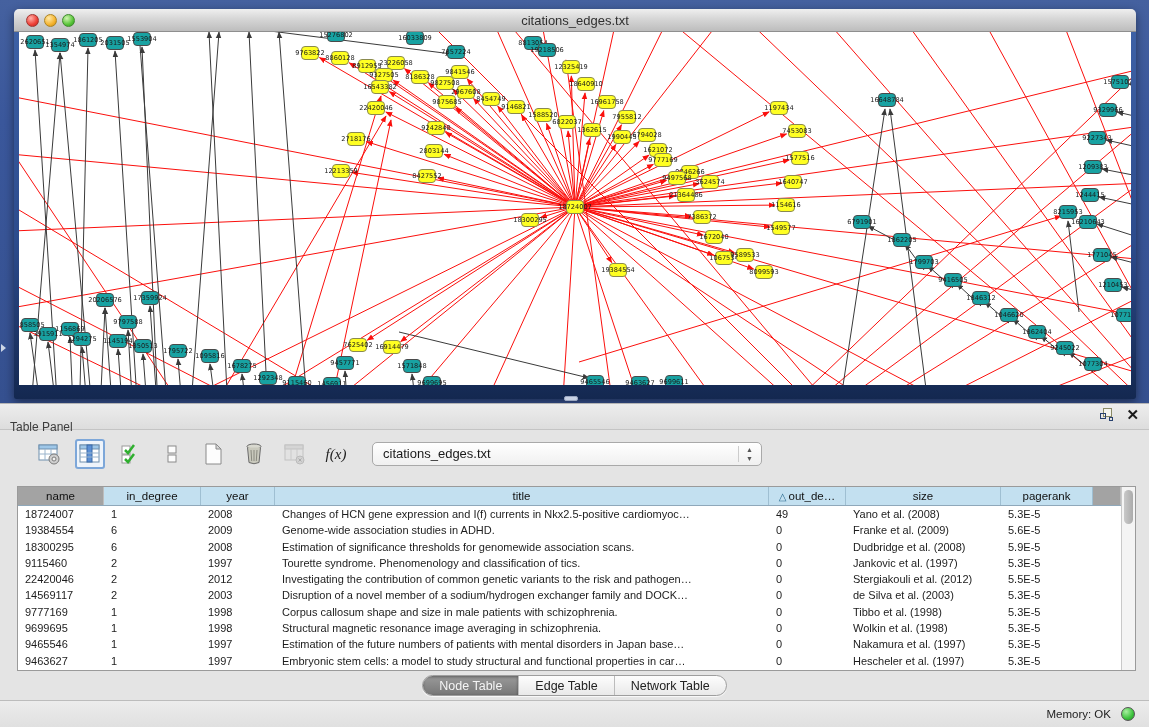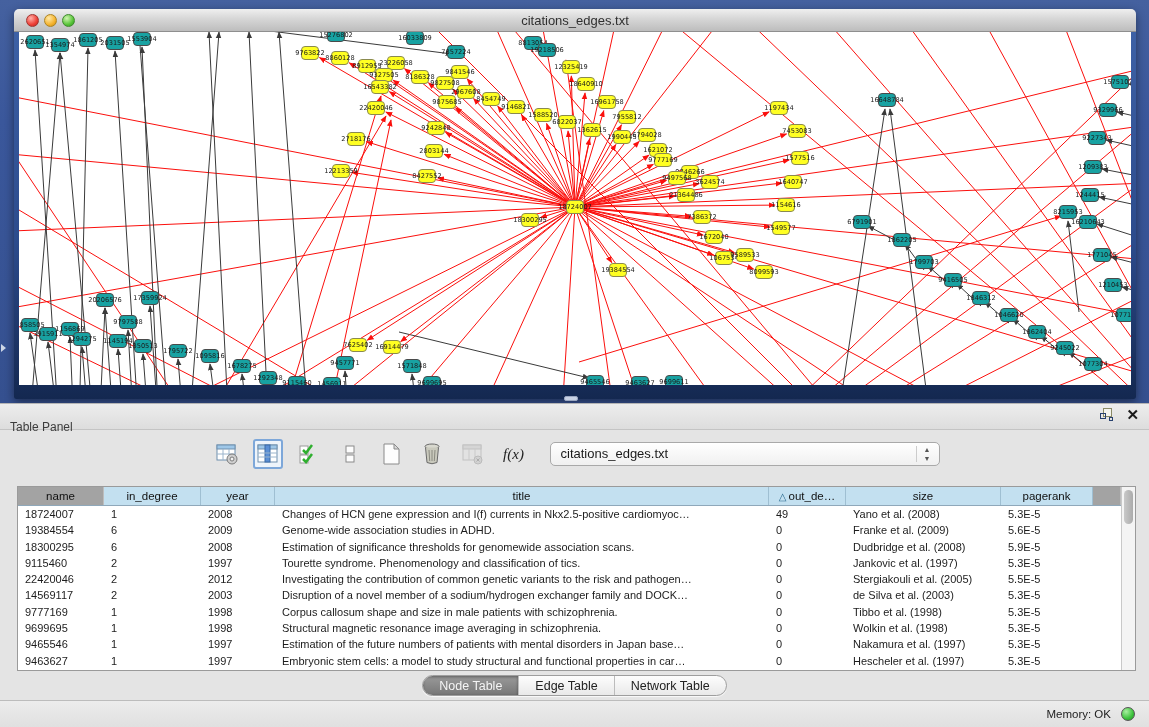--- a/index.html
+++ b/index.html
@@ -36,21 +36,21 @@
   .panel-header { height:26px; background:linear-gradient(180deg,#ededed,#dddddd);
                   border-bottom:1px solid #c4c4c4; position:relative; }
   .panel-title { position:absolute; left:10px; top:16px; font-size:12px; color:#3c3c3c; }
   .panel-header-icons { position:absolute; right:10px; top:4px; display:flex; gap:12px; align-items:center; }
   .float-icon { width:14px; height:14px; position:relative; }
   .float-icon .sq1 { position:absolute; left:3px; top:0; width:9px; height:9px; border:1px solid #8a8a66; background:#f4f4ee;}
   .float-icon .sq2 { position:absolute; left:0; top:5px; width:6px; height:6px; border:1px solid #27406e; }
   .float-icon .sq3 { position:absolute; left:9px; top:9px; width:4px; height:4px; border:1px solid #27406e; }
   .close-x { font-size:15px; font-weight:bold; color:#1a1a1a; line-height:14px; cursor:default;}
 
-  .toolbar { height:48px; display:flex; align-items:center; padding-left:2px; gap:11px;justify-content:center; }
+  .toolbar { height:48px; display:flex; align-items:center; padding-left:34px; gap:11px; }
   .tool-btn { width:30px; height:30px; display:flex; align-items:center; justify-content:center; }
   .tool-btn.sel { border:2px solid #7da7d9; border-radius:3px; background:#eef4fb; }
   .fx-label { font-family:"Liberation Serif", serif; font-style:italic; font-size:15px; color:#222; }
   .combo { margin-left:10px; width:390px; height:24px; background:linear-gradient(180deg,#ffffff,#f0f0f0);
            border:1px solid #a9a9a9; border-radius:5px; position:relative;
            font-size:13px; color:#1a1a1a; line-height:22px; padding-left:10px; }
   .combo-arrows { position:absolute; right:6px; top:2px; width:11px; text-align:center;
                   font-size:7px; color:#555; line-height:9px; }
   .combo-div { position:absolute; right:22px; top:3px; bottom:3px; width:1px; background:#cccccc; }
 
@@ -798,21 +798,21 @@
             <div class="td" style="width: 77px;">0</div>
             <div class="td" style="width: 155px;">Jankovic et al. (1997)</div>
             <div class="td" style="width: 92px;">5.3E-5</div>
           </div>
           <div class="trow">
             <div class="td" style="width: 86px;">22420046</div>
             <div class="td" style="width: 97px;">2</div>
             <div class="td" style="width: 74px;">2012</div>
             <div class="td" style="width: 494px;">Investigating the contribution of common genetic variants to the risk and pathogen…</div>
             <div class="td" style="width: 77px;">0</div>
-            <div class="td" style="width: 155px;">Stergiakouli et al. (2005)</div>
+            <div class="td" style="width: 155px;">Stergiakouli et al. (2012)</div>
             <div class="td" style="width: 92px;">5.5E-5</div>
           </div>
           <div class="trow">
             <div class="td" style="width: 86px;">14569117</div>
             <div class="td" style="width: 97px;">2</div>
             <div class="td" style="width: 74px;">2003</div>
             <div class="td" style="width: 494px;">Disruption of a novel member of a sodium/hydrogen exchanger family and DOCK…</div>
             <div class="td" style="width: 77px;">0</div>
             <div class="td" style="width: 155px;">de Silva et al. (2003)</div>
             <div class="td" style="width: 92px;">5.3E-5</div>

